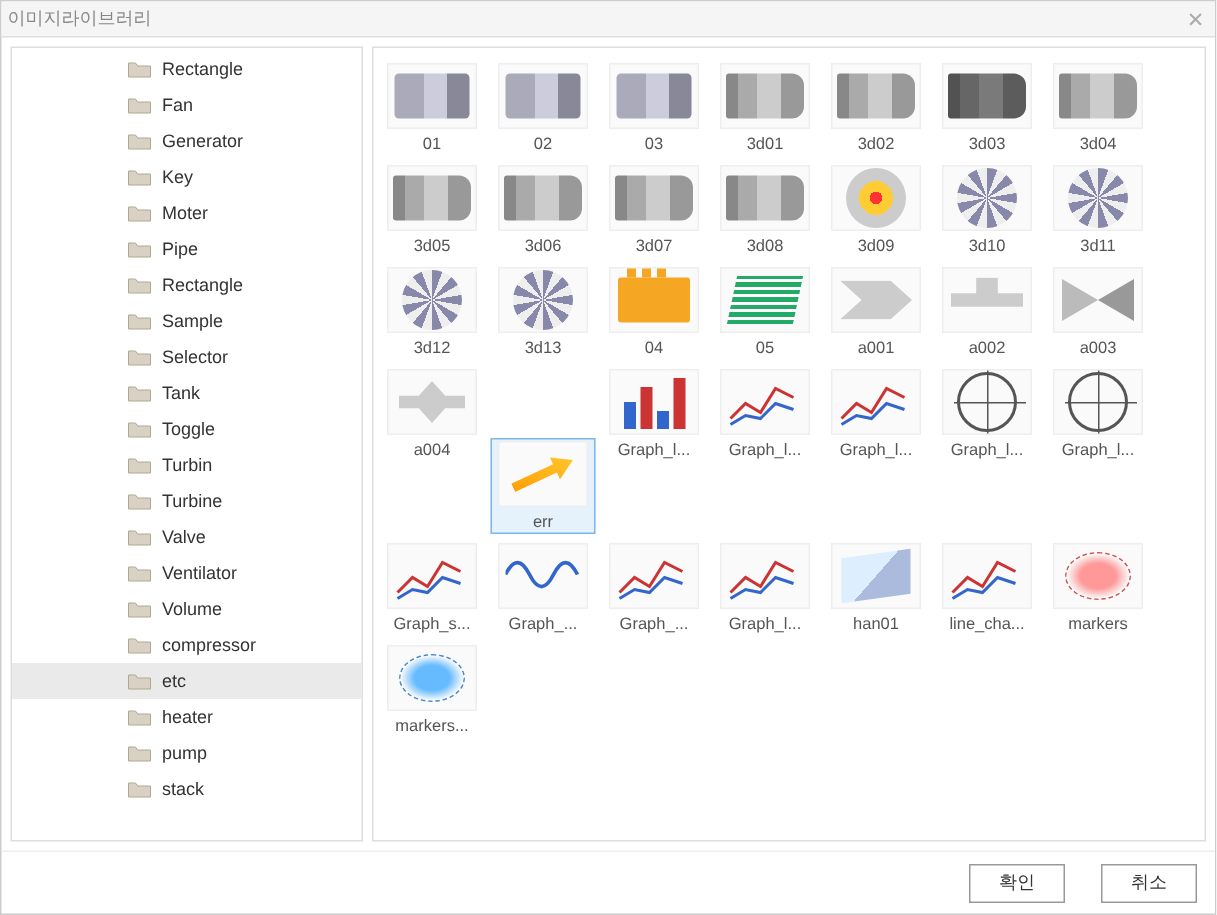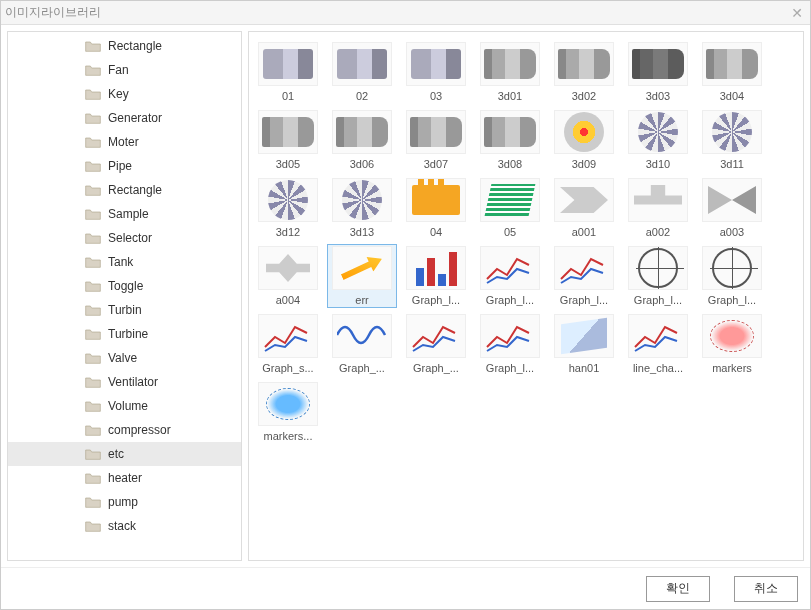--- a/index.html
+++ b/index.html
@@ -103,20 +103,21 @@
   display: flex;
   flex-direction: column;
   align-items: center;
   cursor: pointer;
   padding: 2px;
 }
 .thumb.selected {
   background: #e6f2fb;
   border: 1px solid #7bb8e8;
   padding: 1px;
+  margin-top: 48px;
 }
 .thumb-img {
   width: 60px;
   height: 44px;
   display: flex;
   align-items: center;
   justify-content: center;
   background: #fafafa;
   border: 1px solid #eee;
   margin-bottom: 4px;
@@ -215,30 +216,30 @@
             </span>
             <span class="tree-label">Fan</span>
           </div>
           <div class="tree-item l1">
             <span class="expander"></span>
             <span class="folder-icon">
               <svg viewBox="0 0 24 20">
                 <path d="M1 4 L8 4 L10 7 L23 7 L23 18 L1 18 Z" fill="#d9d2c4" stroke="#b0a88f" stroke-width="1"></path>
               </svg>
             </span>
+            <span class="tree-label">Generator</span>
+          </div>
+          <div class="tree-item l1">
+            <span class="expander"></span>
+            <span class="folder-icon">
+              <svg viewBox="0 0 24 20">
+                <path d="M1 4 L8 4 L10 7 L23 7 L23 18 L1 18 Z" fill="#d9d2c4" stroke="#b0a88f" stroke-width="1"></path>
+              </svg>
+            </span>
             <span class="tree-label">Key</span>
-          </div>
-          <div class="tree-item l1">
-            <span class="expander"></span>
-            <span class="folder-icon">
-              <svg viewBox="0 0 24 20">
-                <path d="M1 4 L8 4 L10 7 L23 7 L23 18 L1 18 Z" fill="#d9d2c4" stroke="#b0a88f" stroke-width="1"></path>
-              </svg>
-            </span>
-            <span class="tree-label">Generator</span>
           </div>
           <div class="tree-item l1">
             <span class="expander"></span>
             <span class="folder-icon">
               <svg viewBox="0 0 24 20">
                 <path d="M1 4 L8 4 L10 7 L23 7 L23 18 L1 18 Z" fill="#d9d2c4" stroke="#b0a88f" stroke-width="1"></path>
               </svg>
             </span>
             <span class="tree-label">Moter</span>
           </div>

